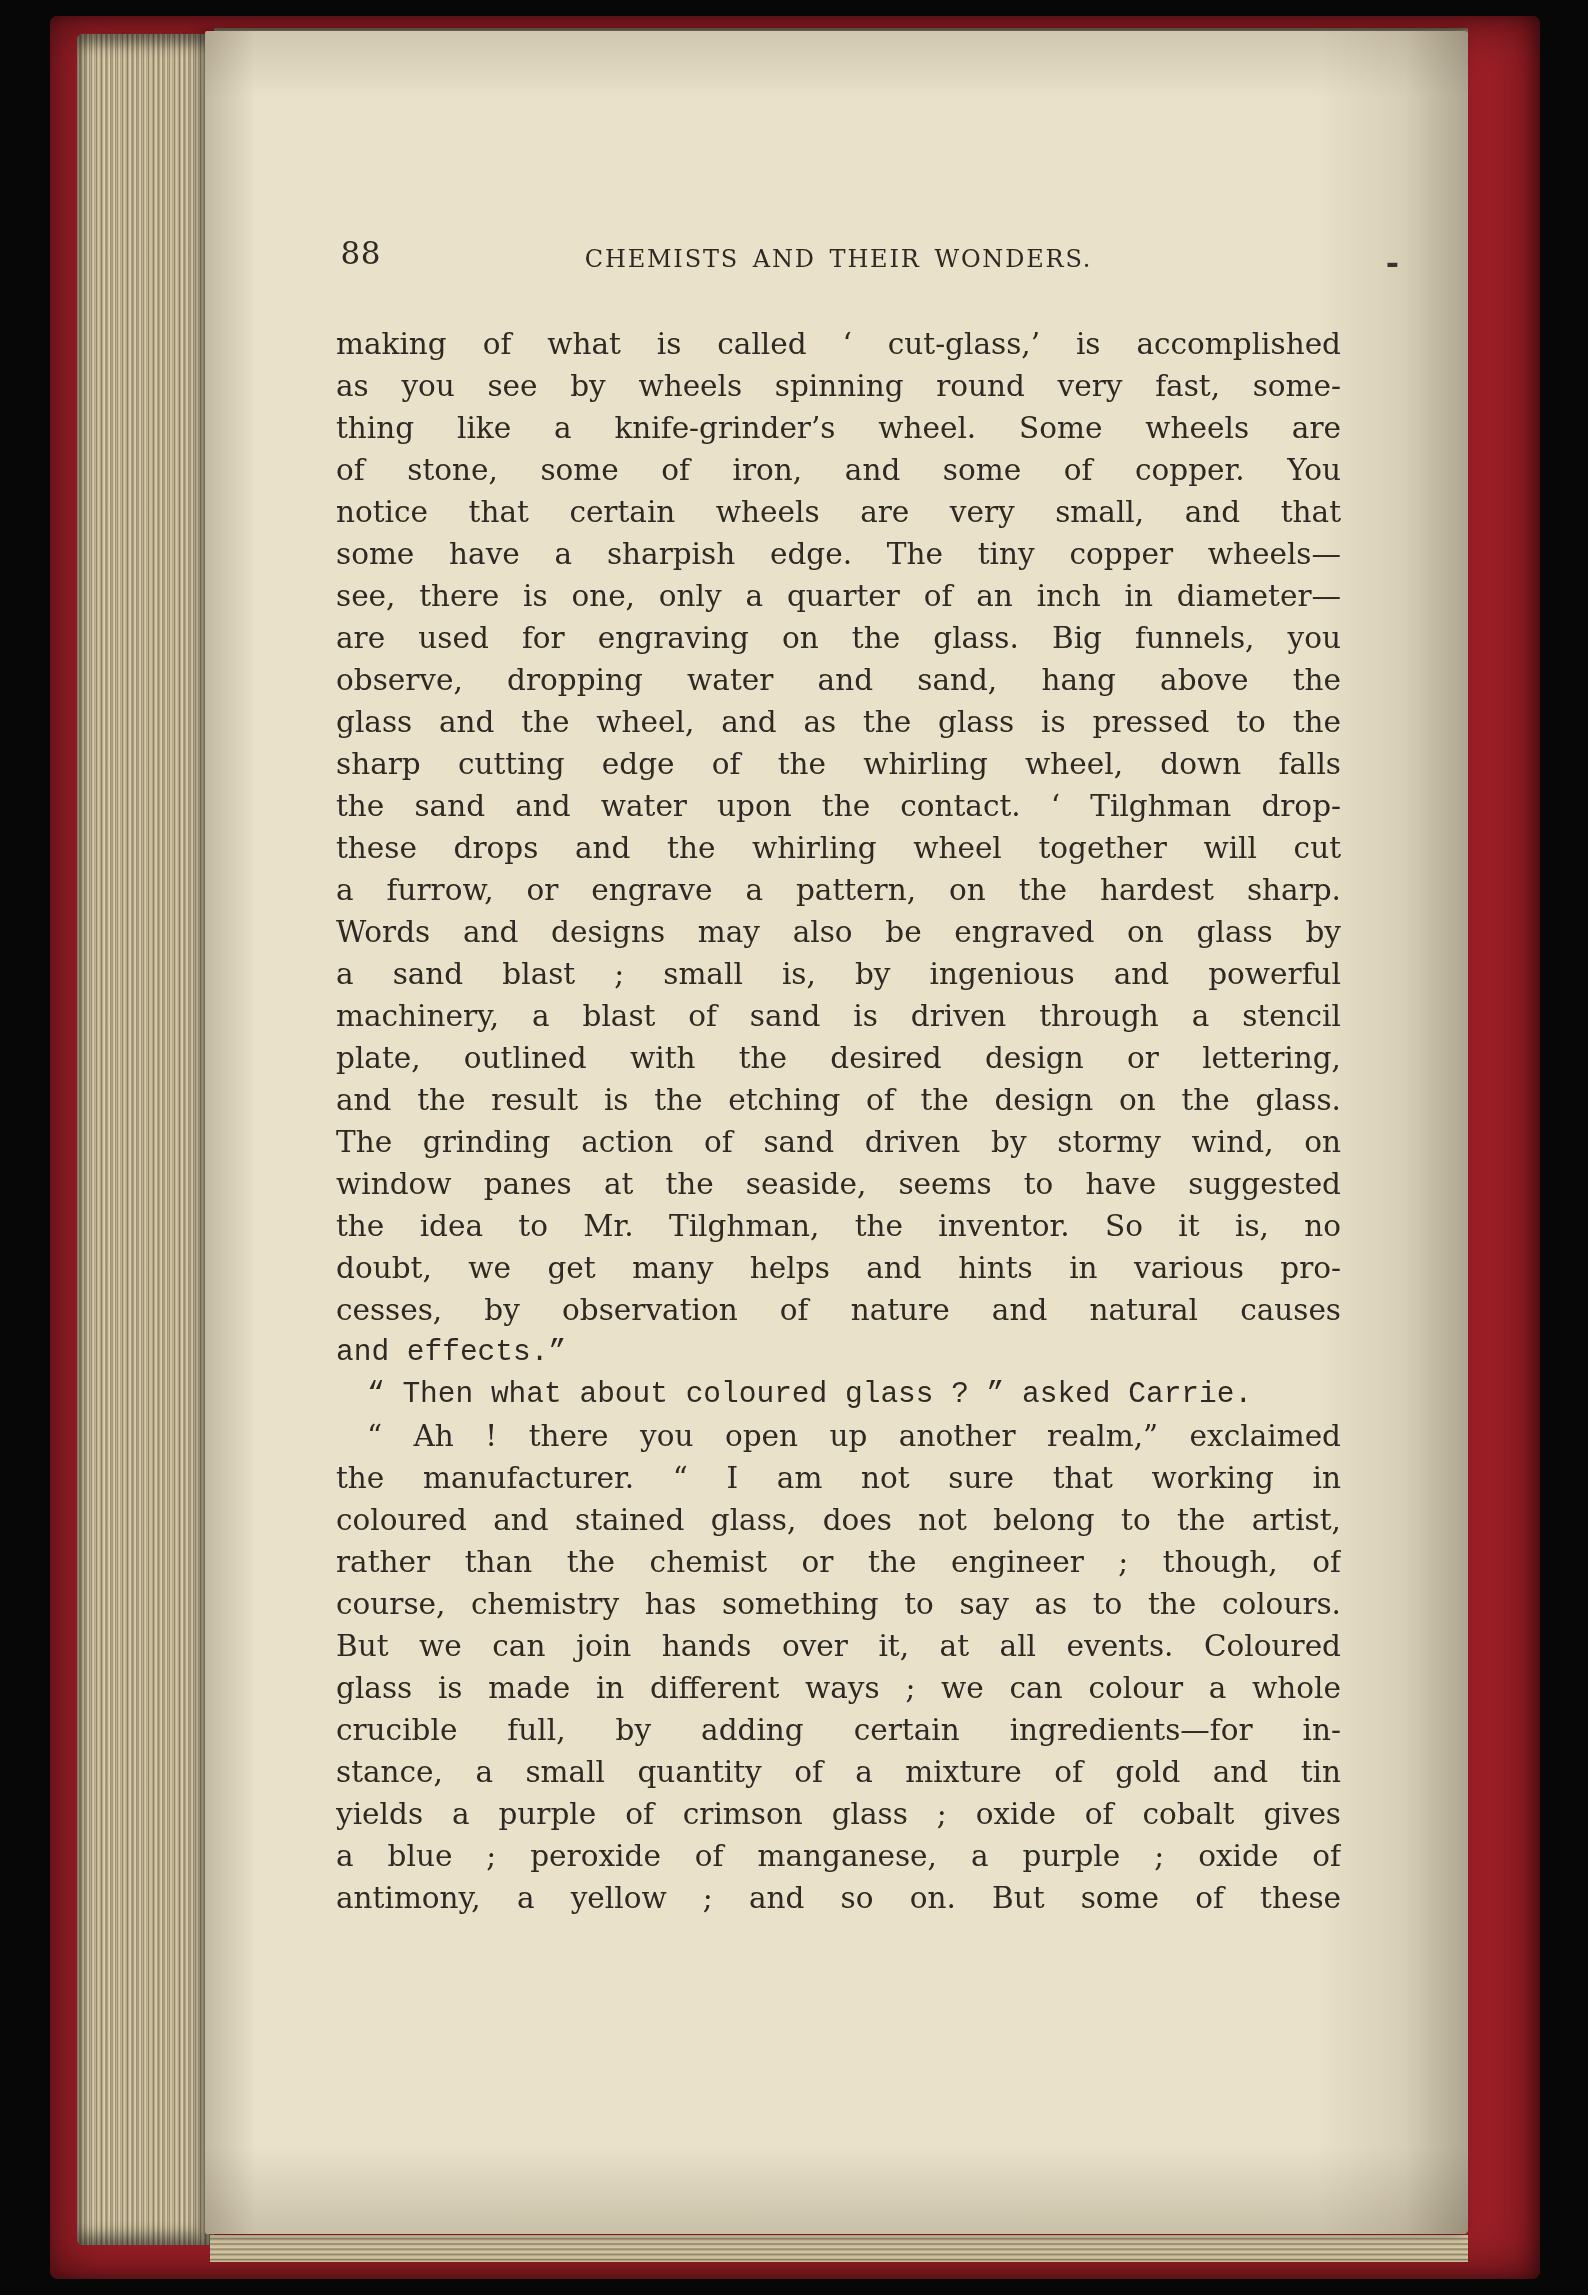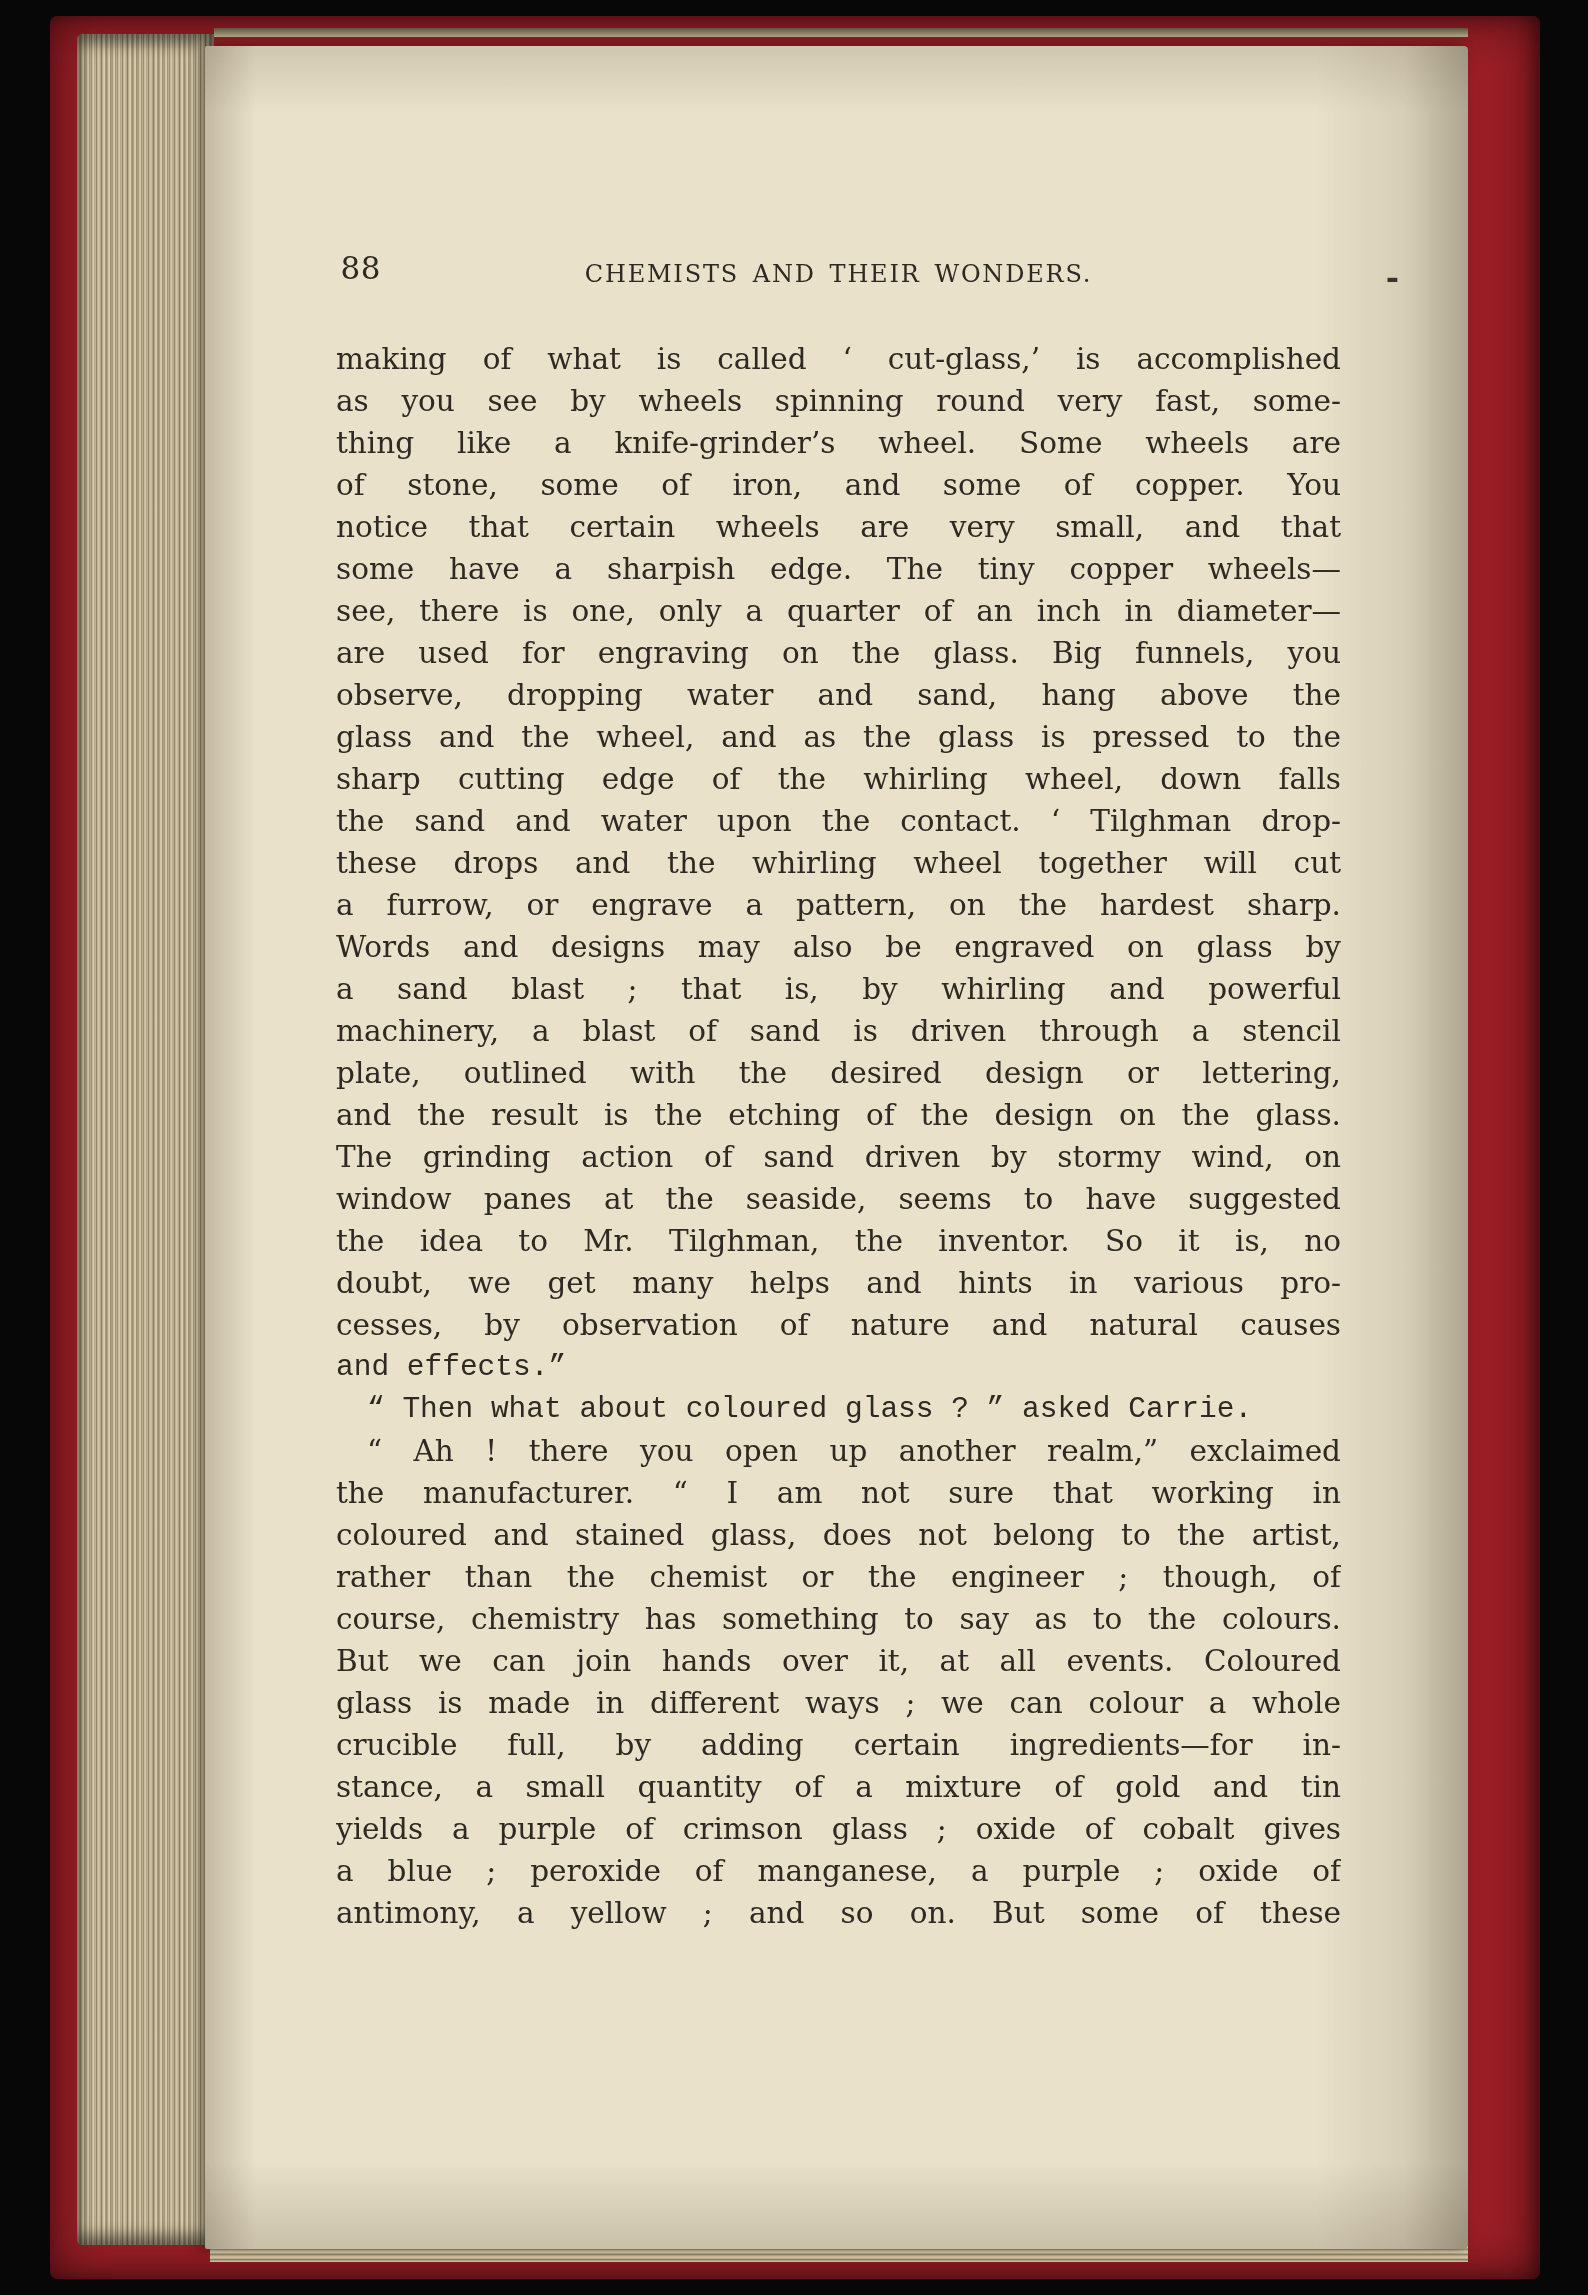--- a/index.html
+++ b/index.html
@@ -26,21 +26,21 @@
   .top-edge{
     position:absolute;left:214px;top:28px;width:1254px;height:8.9px;
     background:linear-gradient(180deg,#5a5244,#b3a786);
   }
   .bottom-edge{
     position:absolute;left:210px;top:2235px;width:1258px;height:26.6px;
     background:repeating-linear-gradient(180deg,
       #c6b995 0px,#d4c8a8 2.2px,#8d8061 3.7px,#bfb291 5.2px);
   }
   .page{
-    position:absolute;left:205px;top:46px;width:1263px;height:2203px;
+    position:absolute;left:205px;top:31px;width:1263px;height:2203px;
     background:#e9e1c9;
     border-radius:2.2px 4.4px 4.4px 2.2px;
     box-shadow:-5.9px 0 11.8px rgba(0,0,0,.35);
   }
   .page::before{ 
     content:"";position:absolute;inset:0;pointer-events:none;border-radius:inherit;
     background:
       linear-gradient(90deg, rgba(60,45,25,.22) 0%, rgba(60,45,25,0) 4%,
         rgba(60,45,25,0) 88%, rgba(60,45,25,.10) 95%, rgba(40,30,15,.30) 100%),
       linear-gradient(180deg, rgba(60,45,25,.14) 0%, rgba(60,45,25,0) 3%,
@@ -107,21 +107,21 @@
           <div class="line">some have a sharpish edge.  The tiny copper wheels—</div>
           <div class="line">see, there is one, only a quarter of an inch in diameter—</div>
           <div class="line">are used for engraving on the glass.  Big funnels, you</div>
           <div class="line">observe, dropping water and sand, hang above the</div>
           <div class="line">glass and the wheel, and as the glass is pressed to the</div>
           <div class="line">sharp cutting edge of the whirling wheel, down falls</div>
           <div class="line">the sand and water upon the contact.  ‘ Tilghman drop-</div>
           <div class="line">these drops and the whirling wheel together will cut</div>
           <div class="line">a furrow, or engrave a pattern, on the hardest sharp.</div>
           <div class="line">Words and designs may also be engraved on glass by</div>
-          <div class="line">a sand blast ; that is, by whirling and powerful</div>
+          <div class="line">a sand blast ; small is, by ingenious and powerful</div>
           <div class="line">machinery, a blast of sand is driven through a stencil</div>
           <div class="line">plate, outlined with the desired design or lettering,</div>
           <div class="line">and the result is the etching of the design on the glass.</div>
           <div class="line">The grinding action of sand driven by stormy wind, on</div>
           <div class="line">window panes at the seaside, seems to have suggested</div>
           <div class="line">the idea to Mr. Tilghman, the inventor.  So it is, no</div>
           <div class="line">doubt, we get many helps and hints in various pro-</div>
           <div class="line">cesses, by observation of nature and natural causes</div>
           <div class="line short">and effects.”</div>
           <div class="line indent short">“ Then what about coloured glass ? ” asked Carrie.</div>

